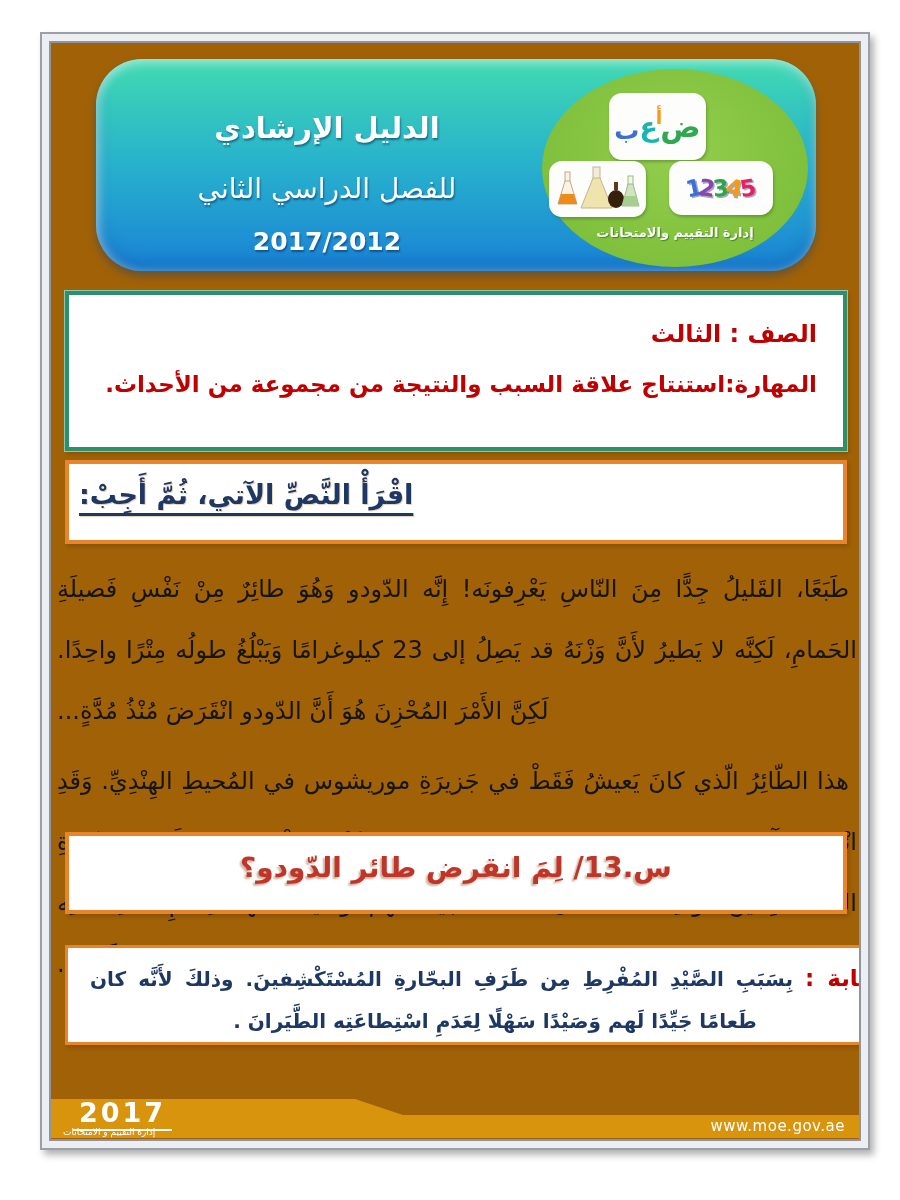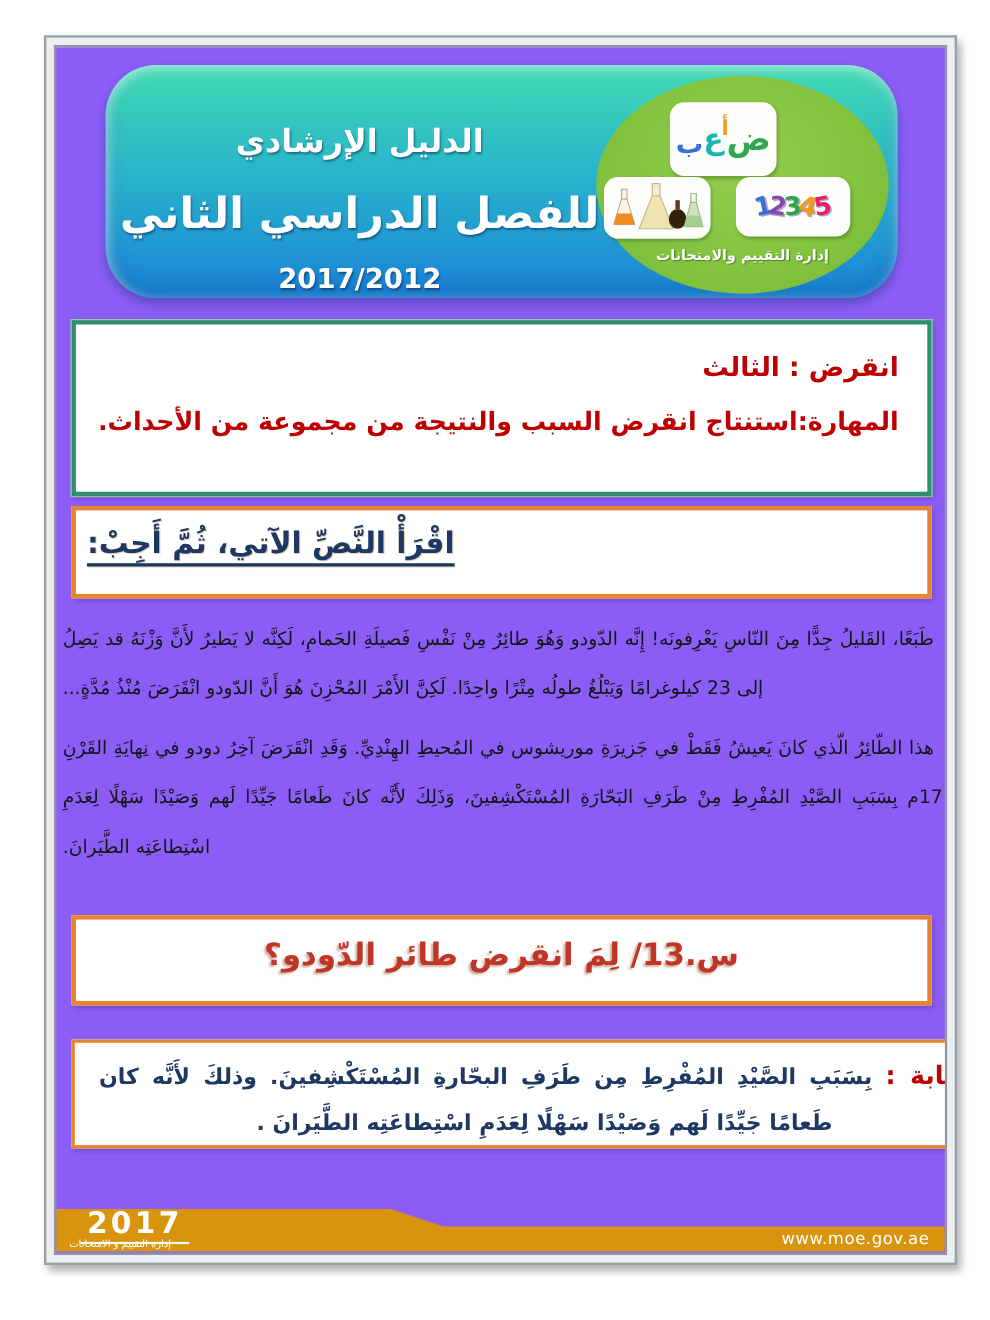--- a/index.html
+++ b/index.html
@@ -4,40 +4,40 @@
 <style>
   * { margin:0; padding:0; box-sizing:border-box; }
   html,body { width:900px; height:1200px; background:#ffffff; font-family:"DejaVu Sans",sans-serif; }
 
   .frame{
     position:absolute; left:40px; top:32px; width:830px; height:1118px;
     background:#fff;
     border:2px solid #9aa0a8;
     box-shadow: inset 0 0 0 7px #eceef2, inset 0 0 0 9px #90949c, 4px 5px 7px rgba(0,0,0,.3);
   }
-  .content{ position:absolute; left:9px; top:9px; right:9px; bottom:9px; overflow:hidden; background:#8b5cf6; }
+  .content{ position:absolute; left:9px; top:9px; right:9px; bottom:9px; overflow:hidden; background:#a16207; }
 
   
   .banner{
     position:absolute; left:45px; top:16px; width:720px; height:212px;
     border-radius:46px;
     background:linear-gradient(180deg,#41dab1 0%, #28b3cc 48%, #1a82d6 100%);
     box-shadow: 0 5px 8px rgba(15,60,120,.4),
                 inset 0 4px 12px rgba(255,255,255,.45),
                 inset 0 -9px 16px rgba(0,70,150,.3),
                 inset 4px 0 10px rgba(255,255,255,.25);
   }
   .banner-titles{
     position:absolute; left:0; top:0; width:462px; height:100%;
     display:flex; flex-direction:column; align-items:center;
     padding-top:52px; color:#fff; direction:rtl; text-align:center;
     text-shadow:1px 2px 2px rgba(0,20,60,.45);
   }
   .banner-line1{ font-size:29px; font-weight:bold; }
-  .banner-line2{ font-size:39px; font-weight:bold; margin-top:27px; }
+  .banner-line2{ font-size:28px; font-weight:normal; margin-top:27px; }
   .banner-year { font-size:25px; font-weight:bold; margin-top:22px; direction:ltr; }
 
   
   .logo{ position:absolute; right:8px; top:10px; width:266px; height:198px;
          border-radius:50%;
          background:radial-gradient(ellipse at 50% 42%, #93ce4d 0%, #7fc03c 70%, #74b535 100%); }
   .logo-card{ position:absolute; background:#fdfdfb; border-radius:13px;
               box-shadow:1px 2px 3px rgba(40,80,20,.35);
               display:flex; align-items:center; justify-content:center; overflow:hidden; }
   .card-letters{ left:67px; top:24px; width:97px; height:67px; }
@@ -76,21 +76,21 @@
     box-shadow:2px 3px 4px rgba(0,0,0,.15);
     direction:rtl; text-align:left; padding:15px 20px 0 10px;
   }
   .instruction-text{
     color:#1e3864; font-weight:bold; font-size:27px;
     text-decoration:underline; text-underline-offset:9px; text-decoration-thickness:2.5px;
     text-shadow:1px 1px 0 rgba(190,130,60,.35);
   }
 
   .body-text{ position:absolute; left:6px; top:516px; width:800px;
-              direction:rtl; color:#151515; font-size:17px; line-height:45px; }
+              direction:rtl; color:#151515; font-size:24px; line-height:61px; }
   .body-text p{ text-align:justify; text-align-last:left; text-indent:8px; margin-bottom:9px; }
 
   .question-box{
     position:absolute; left:14px; top:789px; width:782px; height:82px;
     border:4px solid #e8842b; background:#fff;
     box-shadow:2px 3px 4px rgba(0,0,0,.15);
     direction:rtl; text-align:center; padding-top:15px;
   }
   .question-text{ color:#c13528; font-weight:bold; font-size:28px;
                   text-shadow:-2px 2px 2px rgba(160,120,85,.55);text-align:center; }
@@ -162,22 +162,22 @@
           <span class="n2">2</span>
           <span class="n3">3</span>
           <span class="n4">4</span>
           <span class="n5">5</span>
         </div>
         <div class="logo-caption">إدارة التقييم والامتحانات</div>
       </div>
     </div>
 
     <div class="info-box">
-      <div class="info-line">انقرض : الثالث</div>
-      <div class="info-line skill">المهارة:استنتاج انقرض السبب والنتيجة من مجموعة من الأحداث.</div>
+      <div class="info-line">الصف : الثالث</div>
+      <div class="info-line skill">المهارة:استنتاج علاقة السبب والنتيجة من مجموعة من الأحداث.</div>
     </div>
 
     <div class="instruction-box">
       <span class="instruction-text">اقْرَأْ النَّصِّ الآتي، ثُمَّ أَجِبْ:</span>
     </div>
 
     <div class="body-text">
       <p>طَبَعًا، القَليلُ جِدًّا مِنَ النّاسِ يَعْرِفونَه! إِنَّه الدّودو وَهُوَ طائِرٌ مِنْ نَفْسِ فَصيلَةِ الحَمامِ، لَكِنَّه لا يَطيرُ لأَنَّ وَزْنَهُ قد يَصِلُ إلى 23 كيلوغرامًا وَيَبْلُغُ طولُه مِتْرًا واحِدًا. لَكِنَّ الأَمْرَ المُحْزِنَ هُوَ أَنَّ الدّودو انْقَرَضَ مُنْذُ مُدَّةٍ...</p>
       <p>هذا الطّائِرُ الّذي كانَ يَعيشُ فَقَطْ في جَزيرَةِ موريشوس في المُحيطِ الهِنْدِيِّ. وَقَدِ انْقَرَضَ آخِرُ دودو في نِهايَةِ القَرْنِ 17م بِسَبَبِ الصَّيْدِ المُفْرِطِ مِنْ طَرَفِ البَحّارَةِ المُسْتَكْشِفينَ، وَذَلِكَ لأَنَّه كانَ طَعامًا جَيِّدًا لَهم وَصَيْدًا سَهْلًا لِعَدَمِ اسْتِطاعَتِه الطَّيَرانَ.</p>
     </div>

